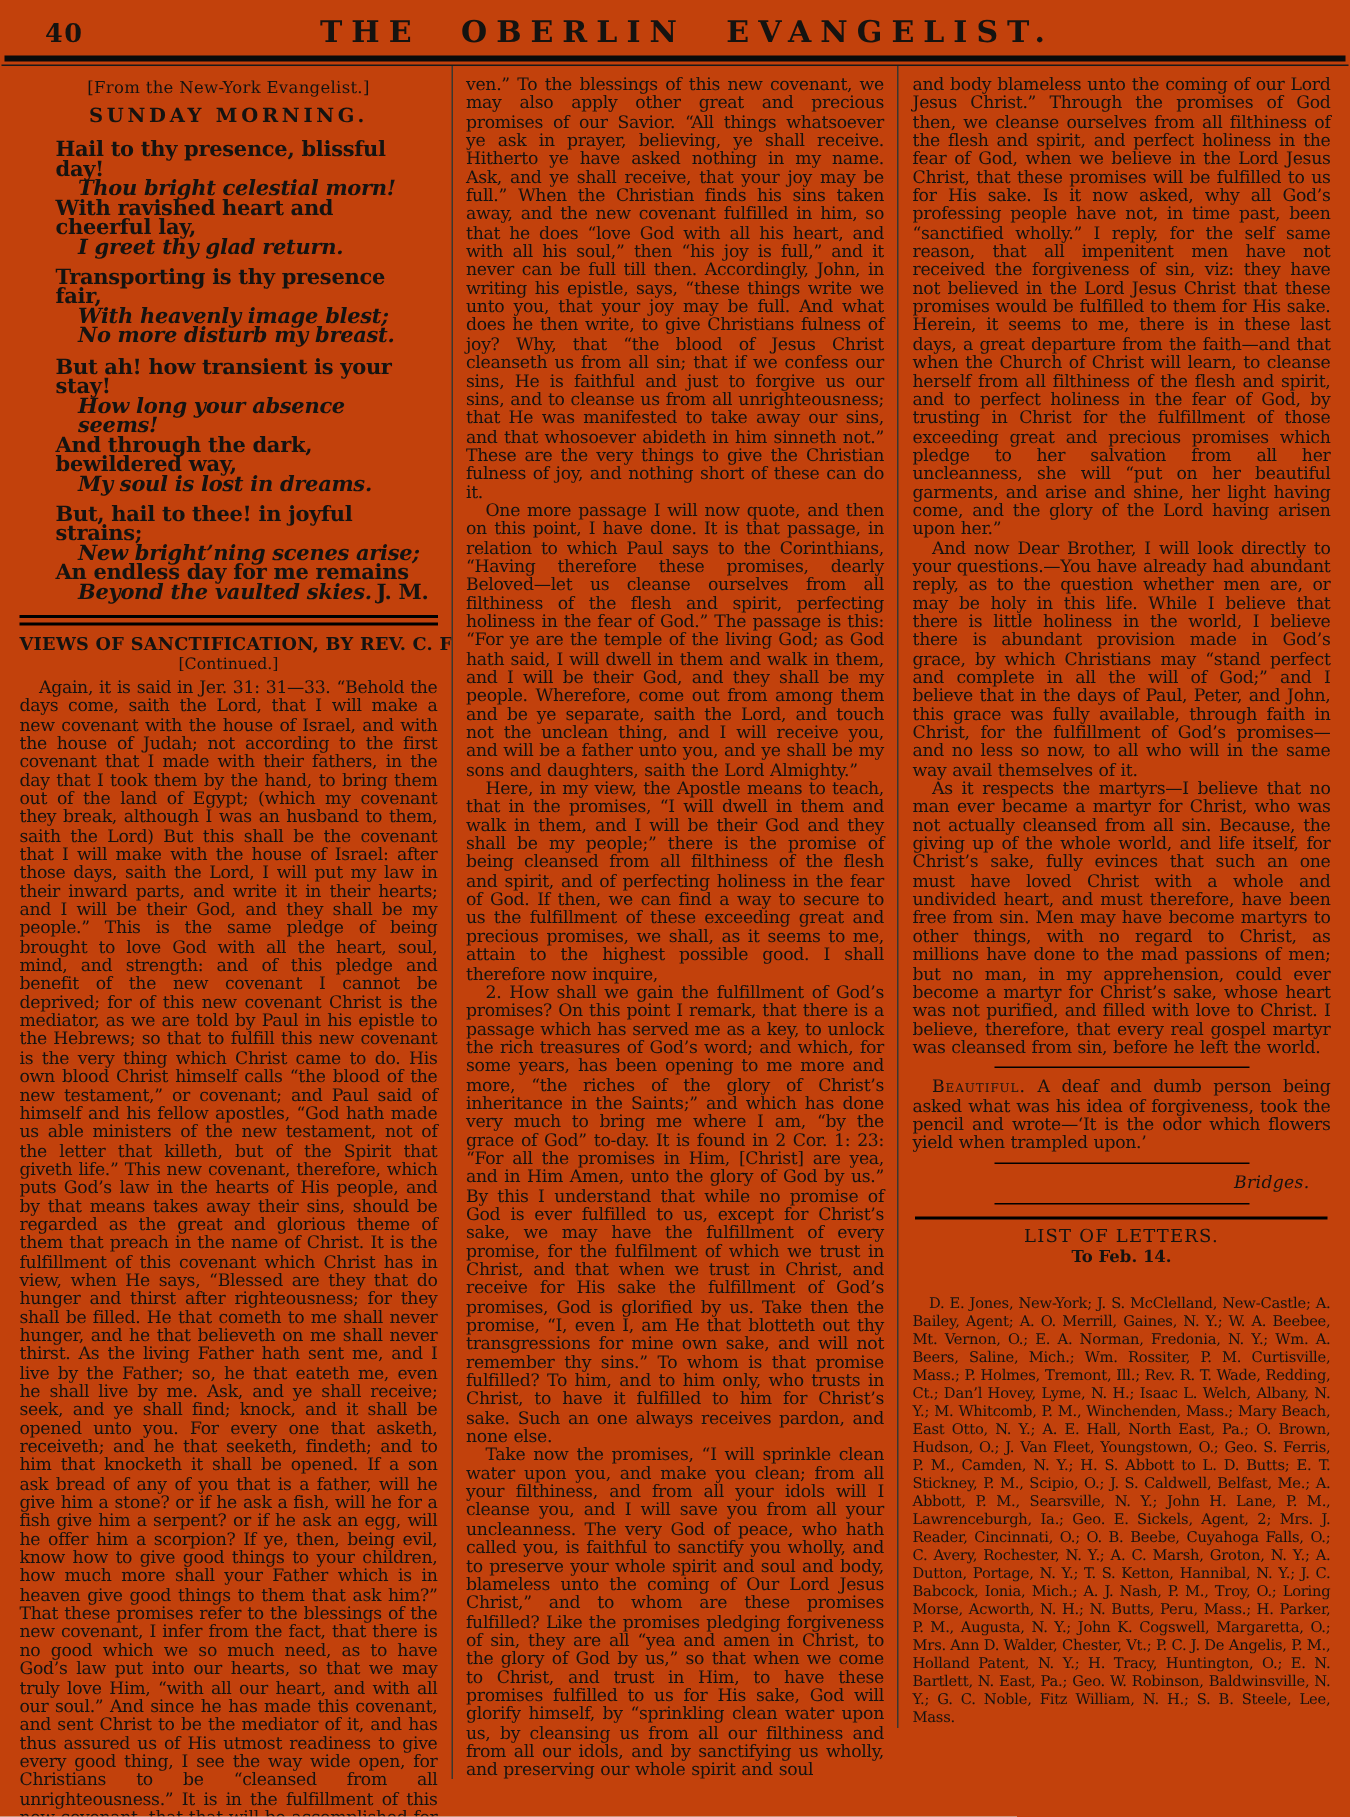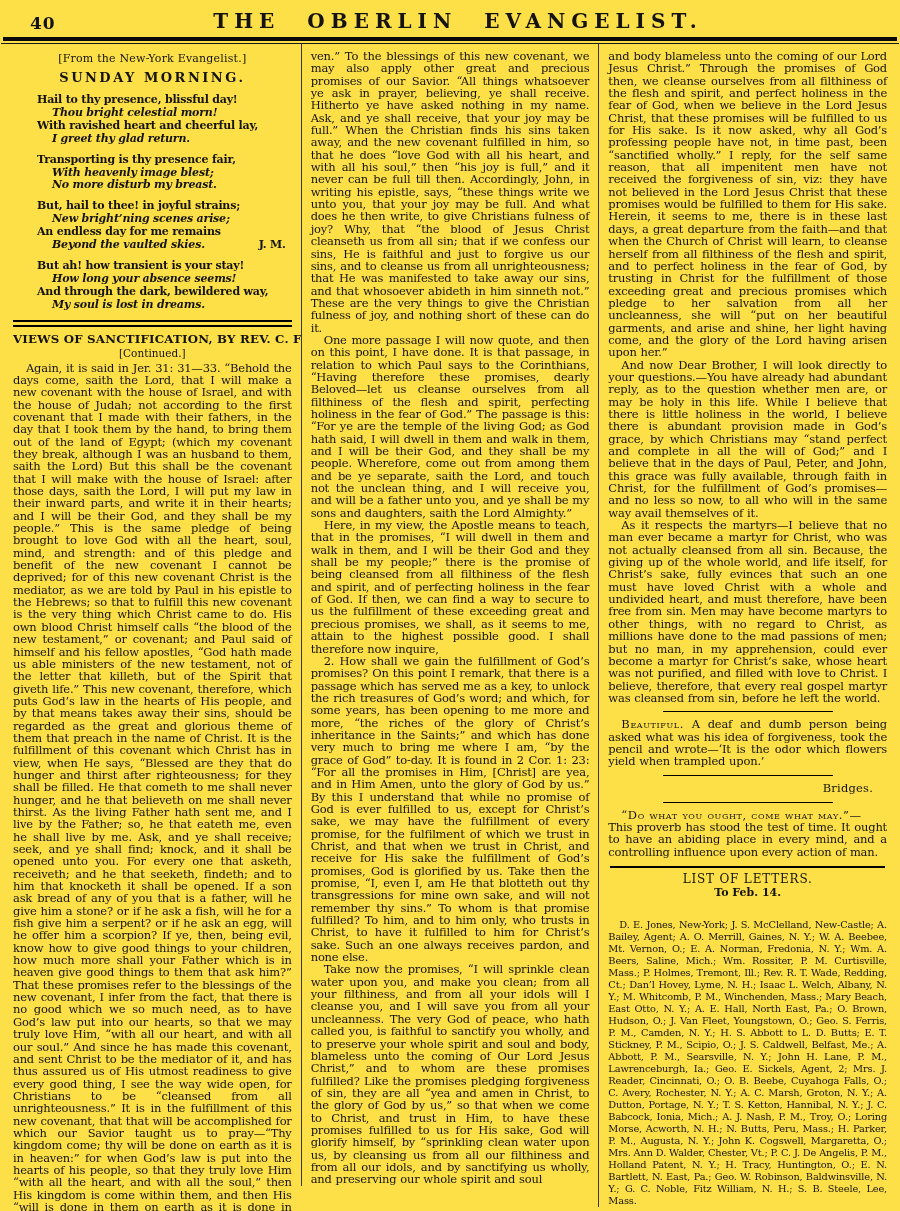--- a/index.html
+++ b/index.html
@@ -1,18 +1,18 @@
 <!DOCTYPE html>
 <html><head>
 <meta charset="utf-8">
 <style>
   html,body { margin:0; padding:0; background:#d8d5cd; }
   .page {
     position:relative; width:900px; height:1211px; margin:0 auto;
-    background:#fde047; color:#151310; overflow:hidden;
+    background:#c2410c; color:#151310; overflow:hidden;
     font-family:"DejaVu Serif","Liberation Serif",serif;
   }
   
   .hdr { position:relative; height:36px; }
   .pageno { position:absolute; left:30px; top:13px; font-size:17px; font-weight:bold; letter-spacing:1px; }
   .masthead {
     margin:0; padding-top:9px; text-align:center;
     font-size:20px; font-weight:bold; letter-spacing:6px; word-spacing:14px;padding-left:16px;
   }
   .header-rule { margin:1px 3px 0 3px; border-top:4px solid #0a0a0a; }
@@ -26,37 +26,37 @@
   
   .body {
     margin:0; font-size:11.5px; line-height:12.35px; text-align:justify;
     letter-spacing:-0.2px; word-spacing:0.4px;
   }
   .indent { text-indent:13px; }
 
   
   .poem-source { text-align:center; font-size:11px; margin-top:2px; letter-spacing:0.2px; }
   .poem-title { margin:5px 0 9px 0; text-align:center; font-size:13px; font-weight:bold; letter-spacing:2.5px; }
-  .poem { padding-left:24px; padding-right:4px; font-weight:bold; font-size:11px; line-height:12.9px; letter-spacing:-0.2px; }
+  .poem { padding-left:24px; padding-right:4px; font-weight:bold; font-size:14px; line-height:12.9px; letter-spacing:-0.2px; }
   .stanza { margin-bottom:8px; }
   .pline.even { margin-left:15px;font-style:italic; }
   .poem-end { display:flex; justify-content:space-between; }
   .poem-sig { font-weight:bold; padding-right:2px; }
 
   
   .double-rule { margin:6px 0 5px 0; border-top:2.5px solid #000; border-bottom:2.5px solid #000; height:3px; }
   .short-rule { width:170px; margin:7px auto 6px auto; border-top:1.5px solid #000; }
   .thick-rule { margin:8px 2px 4px 2px; border-top:2.5px solid #000; }
 
   
   .article-title { margin:4px 0 1px 0; text-align:center; font-size:11.8px; font-weight:bold; letter-spacing:0.2px; white-space:nowrap; }
   .article-sub { text-align:center; font-size:10.5px; margin-bottom:3px; }
 
   .sc { font-variant:small-caps; letter-spacing:0.6px; }
-  .sig-line { text-align:right; padding-right:14px; font-size:11.5px; line-height:13px; letter-spacing:0.2px; }
+  .sig-line { text-align:right; padding-right:14px; font-style:italic; font-size:11.5px; line-height:13px; letter-spacing:0.2px; }
 
   
   .letters-title { margin:3px 0 0 0; text-align:center; font-size:12px; font-weight:normal; letter-spacing:0.8px; }
   .letters-date { text-align:center; font-size:11px; font-weight:bold; margin-bottom:20px; }
   .letters {
     margin:0; font-size:9.8px; line-height:12px; text-align:justify;
     letter-spacing:-0.15px; text-indent:11px;
   }
 </style>
 </head>
@@ -83,33 +83,33 @@
           <div class="pline even">Thou bright celestial morn!</div>
           <div class="pline">With ravished heart and cheerful lay,</div>
           <div class="pline even">I greet thy glad return.</div>
         </div>
         <div class="stanza">
           <div class="pline">Transporting is thy presence fair,</div>
           <div class="pline even">With heavenly image blest;</div>
           <div class="pline even">No more disturb my breast.</div>
         </div>
         <div class="stanza">
+          <div class="pline">But ah! how transient is your stay!</div>
+          <div class="pline even">How long your absence seems!</div>
+          <div class="pline">And through the dark, bewildered way,</div>
+          <div class="pline even">My soul is lost in dreams.</div>
+        </div>
+        <div class="stanza">
           <div class="pline">But, hail to thee! in joyful strains;</div>
           <div class="pline even">New bright’ning scenes arise;</div>
           <div class="pline">An endless day for me remains</div>
           <div class="poem-end">
             <span class="pline even">Beyond the vaulted skies.</span>
             <span class="poem-sig">J. M.</span>
           </div>
-        </div>
-        <div class="stanza">
-          <div class="pline">But ah! how transient is your stay!</div>
-          <div class="pline even">How long your absence seems!</div>
-          <div class="pline">And through the dark, bewildered way,</div>
-          <div class="pline even">My soul is lost in dreams.</div>
         </div>
       </div>
 
       <div class="double-rule"></div>
 
       <h2 class="article-title">VIEWS OF SANCTIFICATION, BY REV. C. FITCH.</h2>
       <div class="article-sub">[Continued.]</div>
 
       <p class="body indent">Again, it is said in Jer. 31: 31—33. “Behold the days come, saith the Lord, that I will make a new covenant with the house of Israel, and with the house of Judah; not according to the first covenant that I made with their fathers, in the day that I took them by the hand, to bring them out of the land of Egypt; (which my covenant they break, although I was an husband to them, saith the Lord) But this shall be the covenant that I will make with the house of Israel: after those days, saith the Lord, I will put my law in their inward parts, and write it in their hearts; and I will be their God, and they shall be my people.” This is the same pledge of being brought to love God with all the heart, soul, mind, and strength: and of this pledge and benefit of the new covenant I cannot be deprived; for of this new covenant Christ is the mediator, as we are told by Paul in his epistle to the Hebrews; so that to fulfill this new covenant is the very thing which Christ came to do. His own blood Christ himself calls “the blood of the new testament,” or covenant; and Paul said of himself and his fellow apostles, “God hath made us able ministers of the new testament, not of the letter that killeth, but of the Spirit that giveth life.” This new covenant, therefore, which puts God’s law in the hearts of His people, and by that means takes away their sins, should be regarded as the great and glorious theme of them that preach in the name of Christ. It is the fulfillment of this covenant which Christ has in view, when He says, “Blessed are they that do hunger and thirst after righteousness; for they shall be filled. He that cometh to me shall never hunger, and he that believeth on me shall never thirst. As the living Father hath sent me, and I live by the Father; so, he that eateth me, even he shall live by me. Ask, and ye shall receive; seek, and ye shall find; knock, and it shall be opened unto you. For every one that asketh, receiveth; and he that seeketh, findeth; and to him that knocketh it shall be opened. If a son ask bread of any of you that is a father, will he give him a stone? or if he ask a fish, will he for a fish give him a serpent? or if he ask an egg, will he offer him a scorpion? If ye, then, being evil, know how to give good things to your children, how much more shall your Father which is in heaven give good things to them that ask him?” That these promises refer to the blessings of the new covenant, I infer from the fact, that there is no good which we so much need, as to have God’s law put into our hearts, so that we may truly love Him, “with all our heart, and with all our soul.” And since he has made this covenant, and sent Christ to be the mediator of it, and has thus assured us of His utmost readiness to give every good thing, I see the way wide open, for Christians to be “cleansed from all unrighteousness.” It is in the fulfillment of this new covenant, that that will be accomplished for which our Savior taught us to pray—“Thy kingdom come; thy will be done on earth as it is in heaven:” for when God’s law is put into the hearts of his people, so that they truly love Him “with all the heart, and with all the soul,” then His kingdom is come within them, and then His “will is done in them on earth as it is done in hea-</p>
     </section>
@@ -130,21 +130,20 @@
       <div class="short-rule"></div>
 
       <p class="body indent"><span class="sc">Beautiful.</span><span> A deaf and dumb person being asked what was his idea of forgiveness, took the pencil and wrote—‘It is the odor which flowers yield when trampled upon.’</span></p>
 
       <div class="short-rule"></div>
 
       <div class="sig-line">Bridges.</div>
 
       <div class="short-rule"></div>
 
-      <p class="body indent"><span class="sc">“Do what you ought, come what may.”—</span><br><span>This proverb has stood the test of time. It ought to have an abiding place in every mind, and a controlling influence upon every action of man.</span></p>
 
       <div class="thick-rule"></div>
 
       <h3 class="letters-title">LIST OF LETTERS.</h3>
       <div class="letters-date">To Feb. 14.</div>
       <p class="letters">D. E. Jones, New-York; J. S. McClelland, New-Castle; A. Bailey, Agent; A. O. Merrill, Gaines, N. Y.; W. A. Beebee, Mt. Vernon, O.; E. A. Norman, Fredonia, N. Y.; Wm. A. Beers, Saline, Mich.; Wm. Rossiter, P. M. Curtisville, Mass.; P. Holmes, Tremont, Ill.; Rev. R. T. Wade, Redding, Ct.; Dan’l Hovey, Lyme, N. H.; Isaac L. Welch, Albany, N. Y.; M. Whitcomb, P. M., Winchenden, Mass.; Mary Beach, East Otto, N. Y.; A. E. Hall, North East, Pa.; O. Brown, Hudson, O.; J. Van Fleet, Youngstown, O.; Geo. S. Ferris, P. M., Camden, N. Y.; H. S. Abbott to L. D. Butts; E. T. Stickney, P. M., Scipio, O.; J. S. Caldwell, Belfast, Me.; A. Abbott, P. M., Searsville, N. Y.; John H. Lane, P. M., Lawrenceburgh, Ia.; Geo. E. Sickels, Agent, 2; Mrs. J. Reader, Cincinnati, O.; O. B. Beebe, Cuyahoga Falls, O.; C. Avery, Rochester, N. Y.; A. C. Marsh, Groton, N. Y.; A. Dutton, Portage, N. Y.; T. S. Ketton, Hannibal, N. Y.; J. C. Babcock, Ionia, Mich.; A. J. Nash, P. M., Troy, O.; Loring Morse, Acworth, N. H.; N. Butts, Peru, Mass.; H. Parker, P. M., Augusta, N. Y.; John K. Cogswell, Margaretta, O.; Mrs. Ann D. Walder, Chester, Vt.; P. C. J. De Angelis, P. M., Holland Patent, N. Y.; H. Tracy, Huntington, O.; E. N. Bartlett, N. East, Pa.; Geo. W. Robinson, Baldwinsville, N. Y.; G. C. Noble, Fitz William, N. H.; S. B. Steele, Lee, Mass.</p>
     </section>
 
   </div>
 </div>

